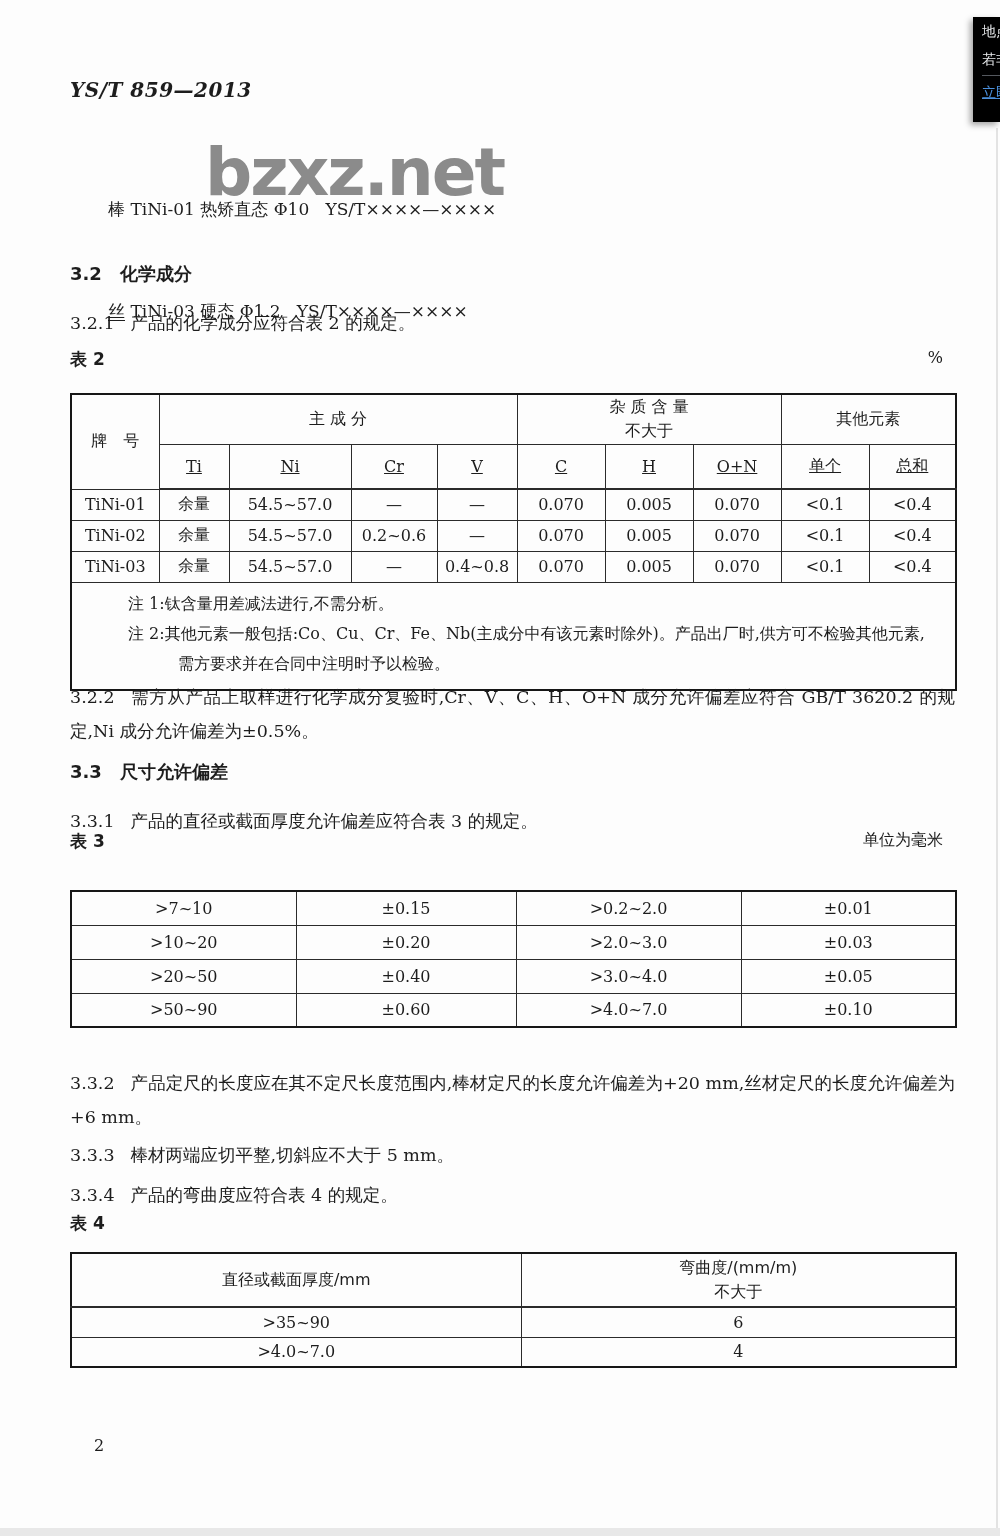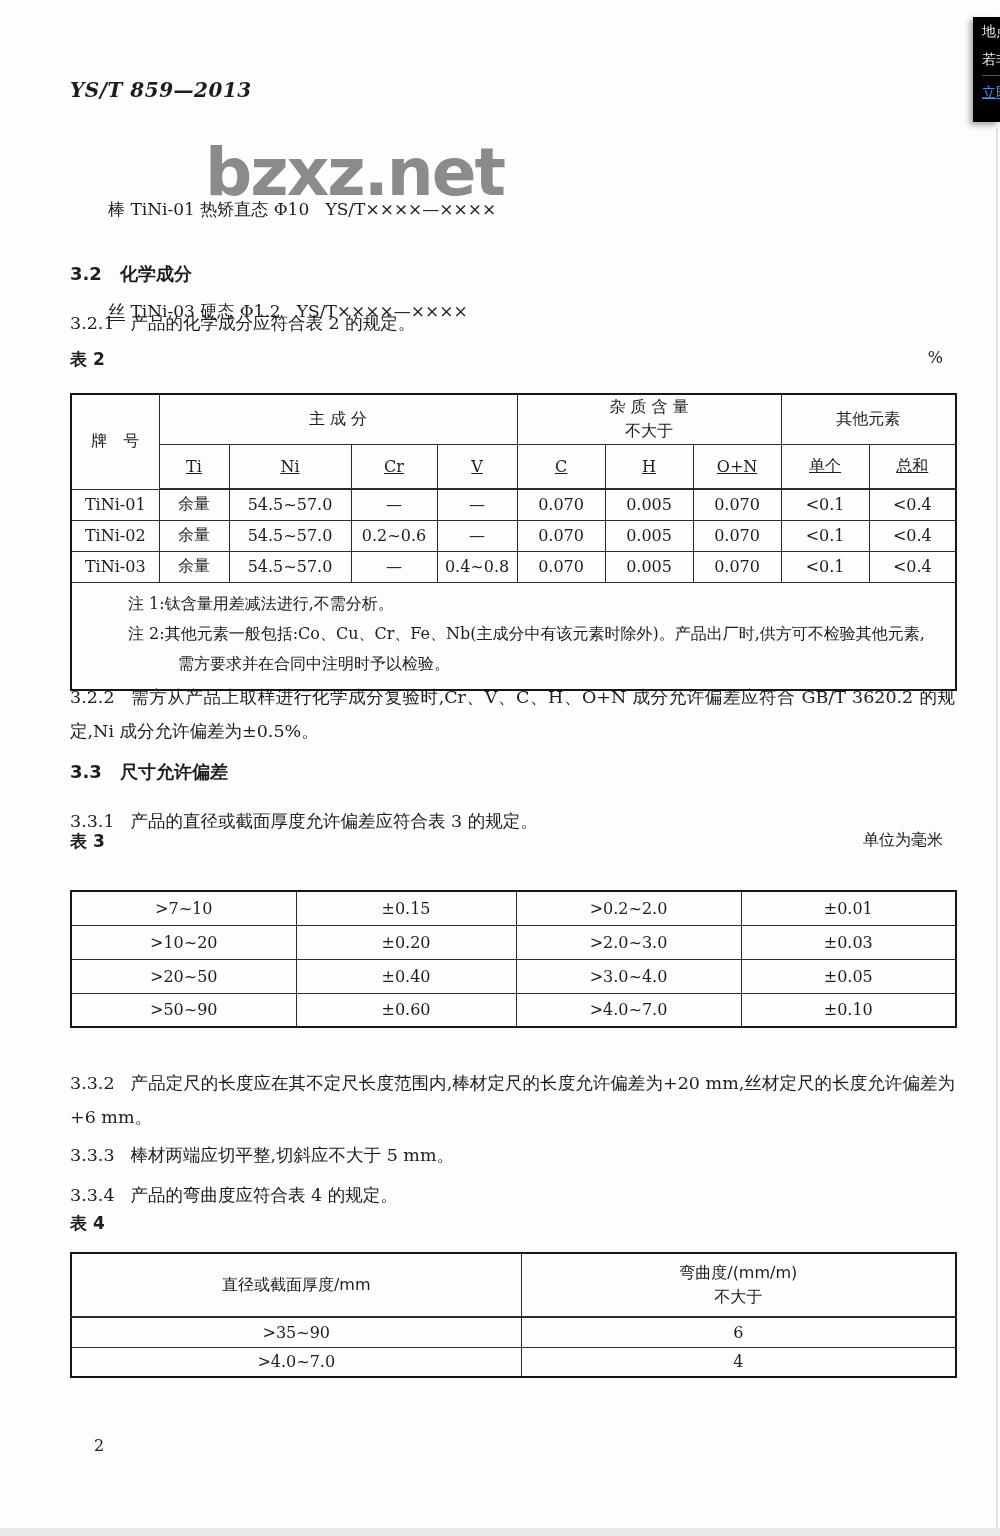--- a/index.html
+++ b/index.html
@@ -45,21 +45,21 @@
   
   table{border-collapse:collapse;table-layout:fixed;position:absolute;left:70px;width:885px;background:transparent;}
   td,th{border:1px solid #2b2b2b;text-align:center;vertical-align:middle;font-size:16px;font-weight:normal;padding:0;overflow:hidden;}
   table{border:2px solid #161616;}
   .zh{font-family:"DejaVu Sans","Liberation Sans",sans-serif;}
   .hdr-sep{border-bottom-width:2px;}
   .notes-cell{text-align:left;padding:6px 16px 10px 56px;font-size:16px;line-height:30px;}
   .note-p{padding-left:50px;text-indent:-50px;margin:0;}
   .t2 tr.h1{height:50px;} .t2 tr.h2{height:45px;text-decoration:underline;} .t2 tr.dr{height:31px;}
   .t3 tr.h1{height:38px;} .t3 tr.dr{height:34px;}
-  .t4 tr.h1{height:64px;} .t4 tr.dr{height:30px;}
+  .t4 tr.h1{height:54px;} .t4 tr.dr{height:30px;}
   .two-line{line-height:24px;}
   .pageno{left:94px;top:1436px;font-size:16px;}
 </style>
 </head>
 <body>
 
 <div class="abs watermark">bzxz.net</div>
 
 <div class="abs right-edge"></div>
 <div class="abs bottom-strip"></div>

